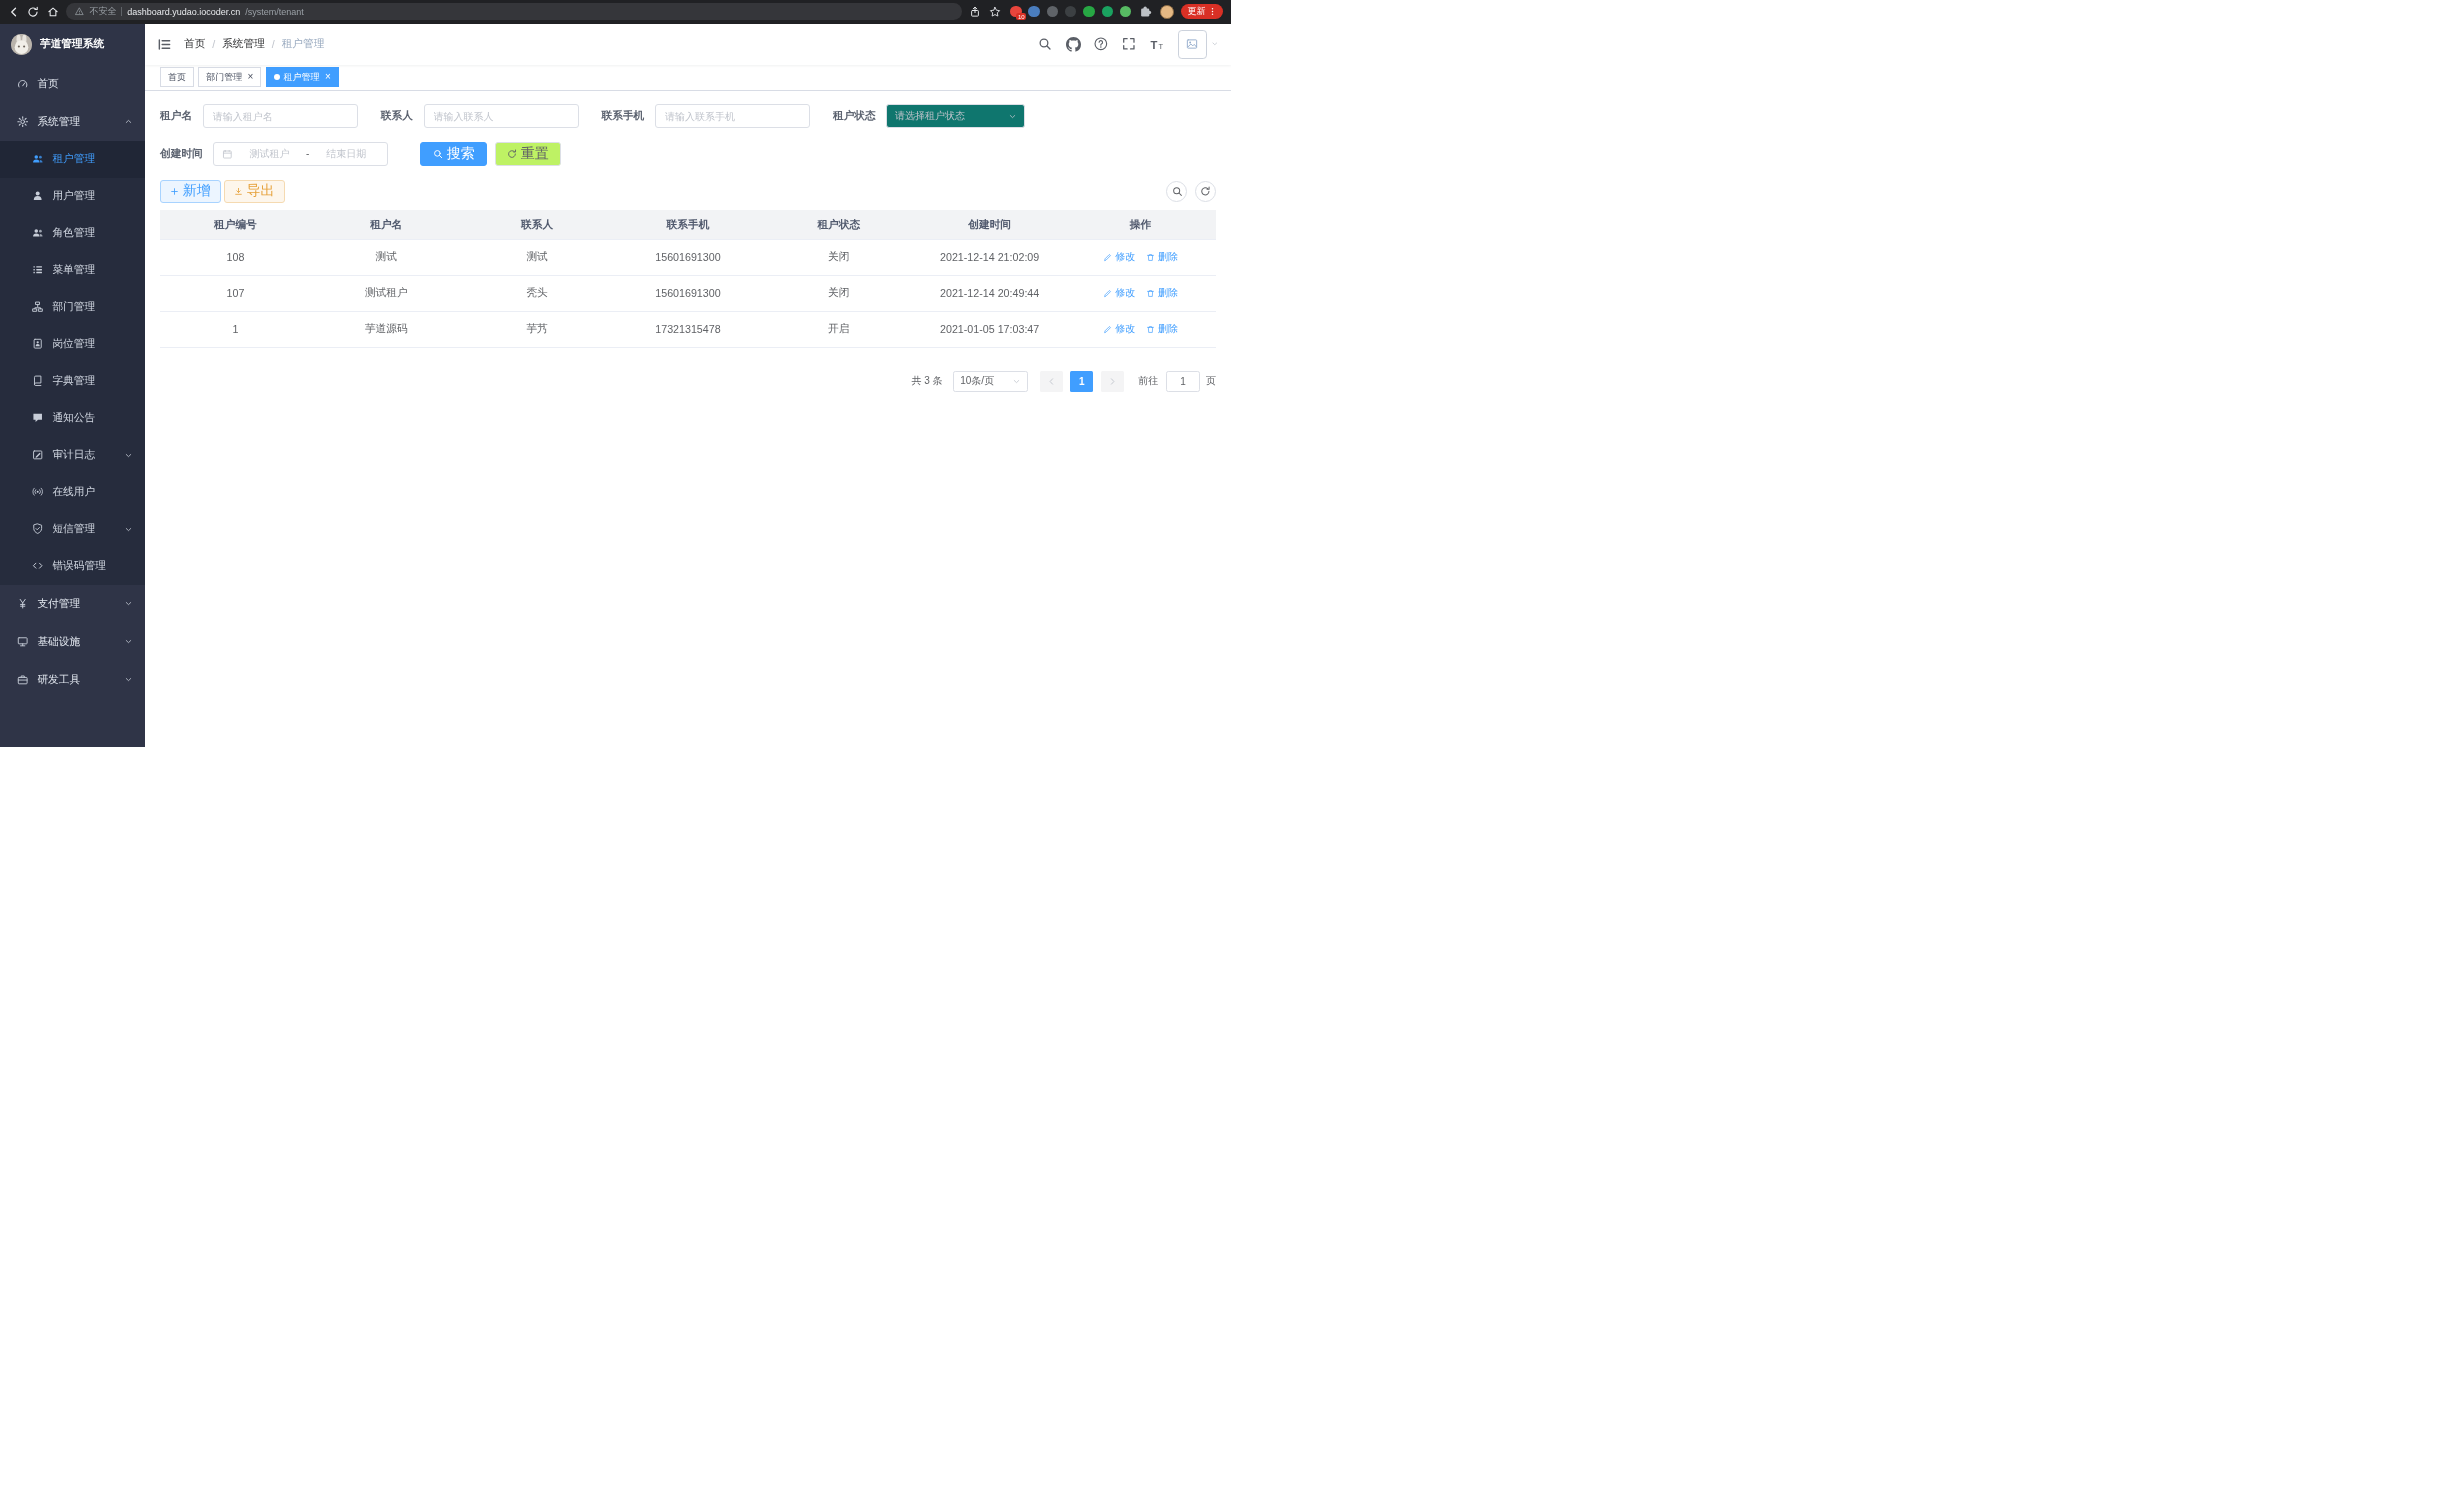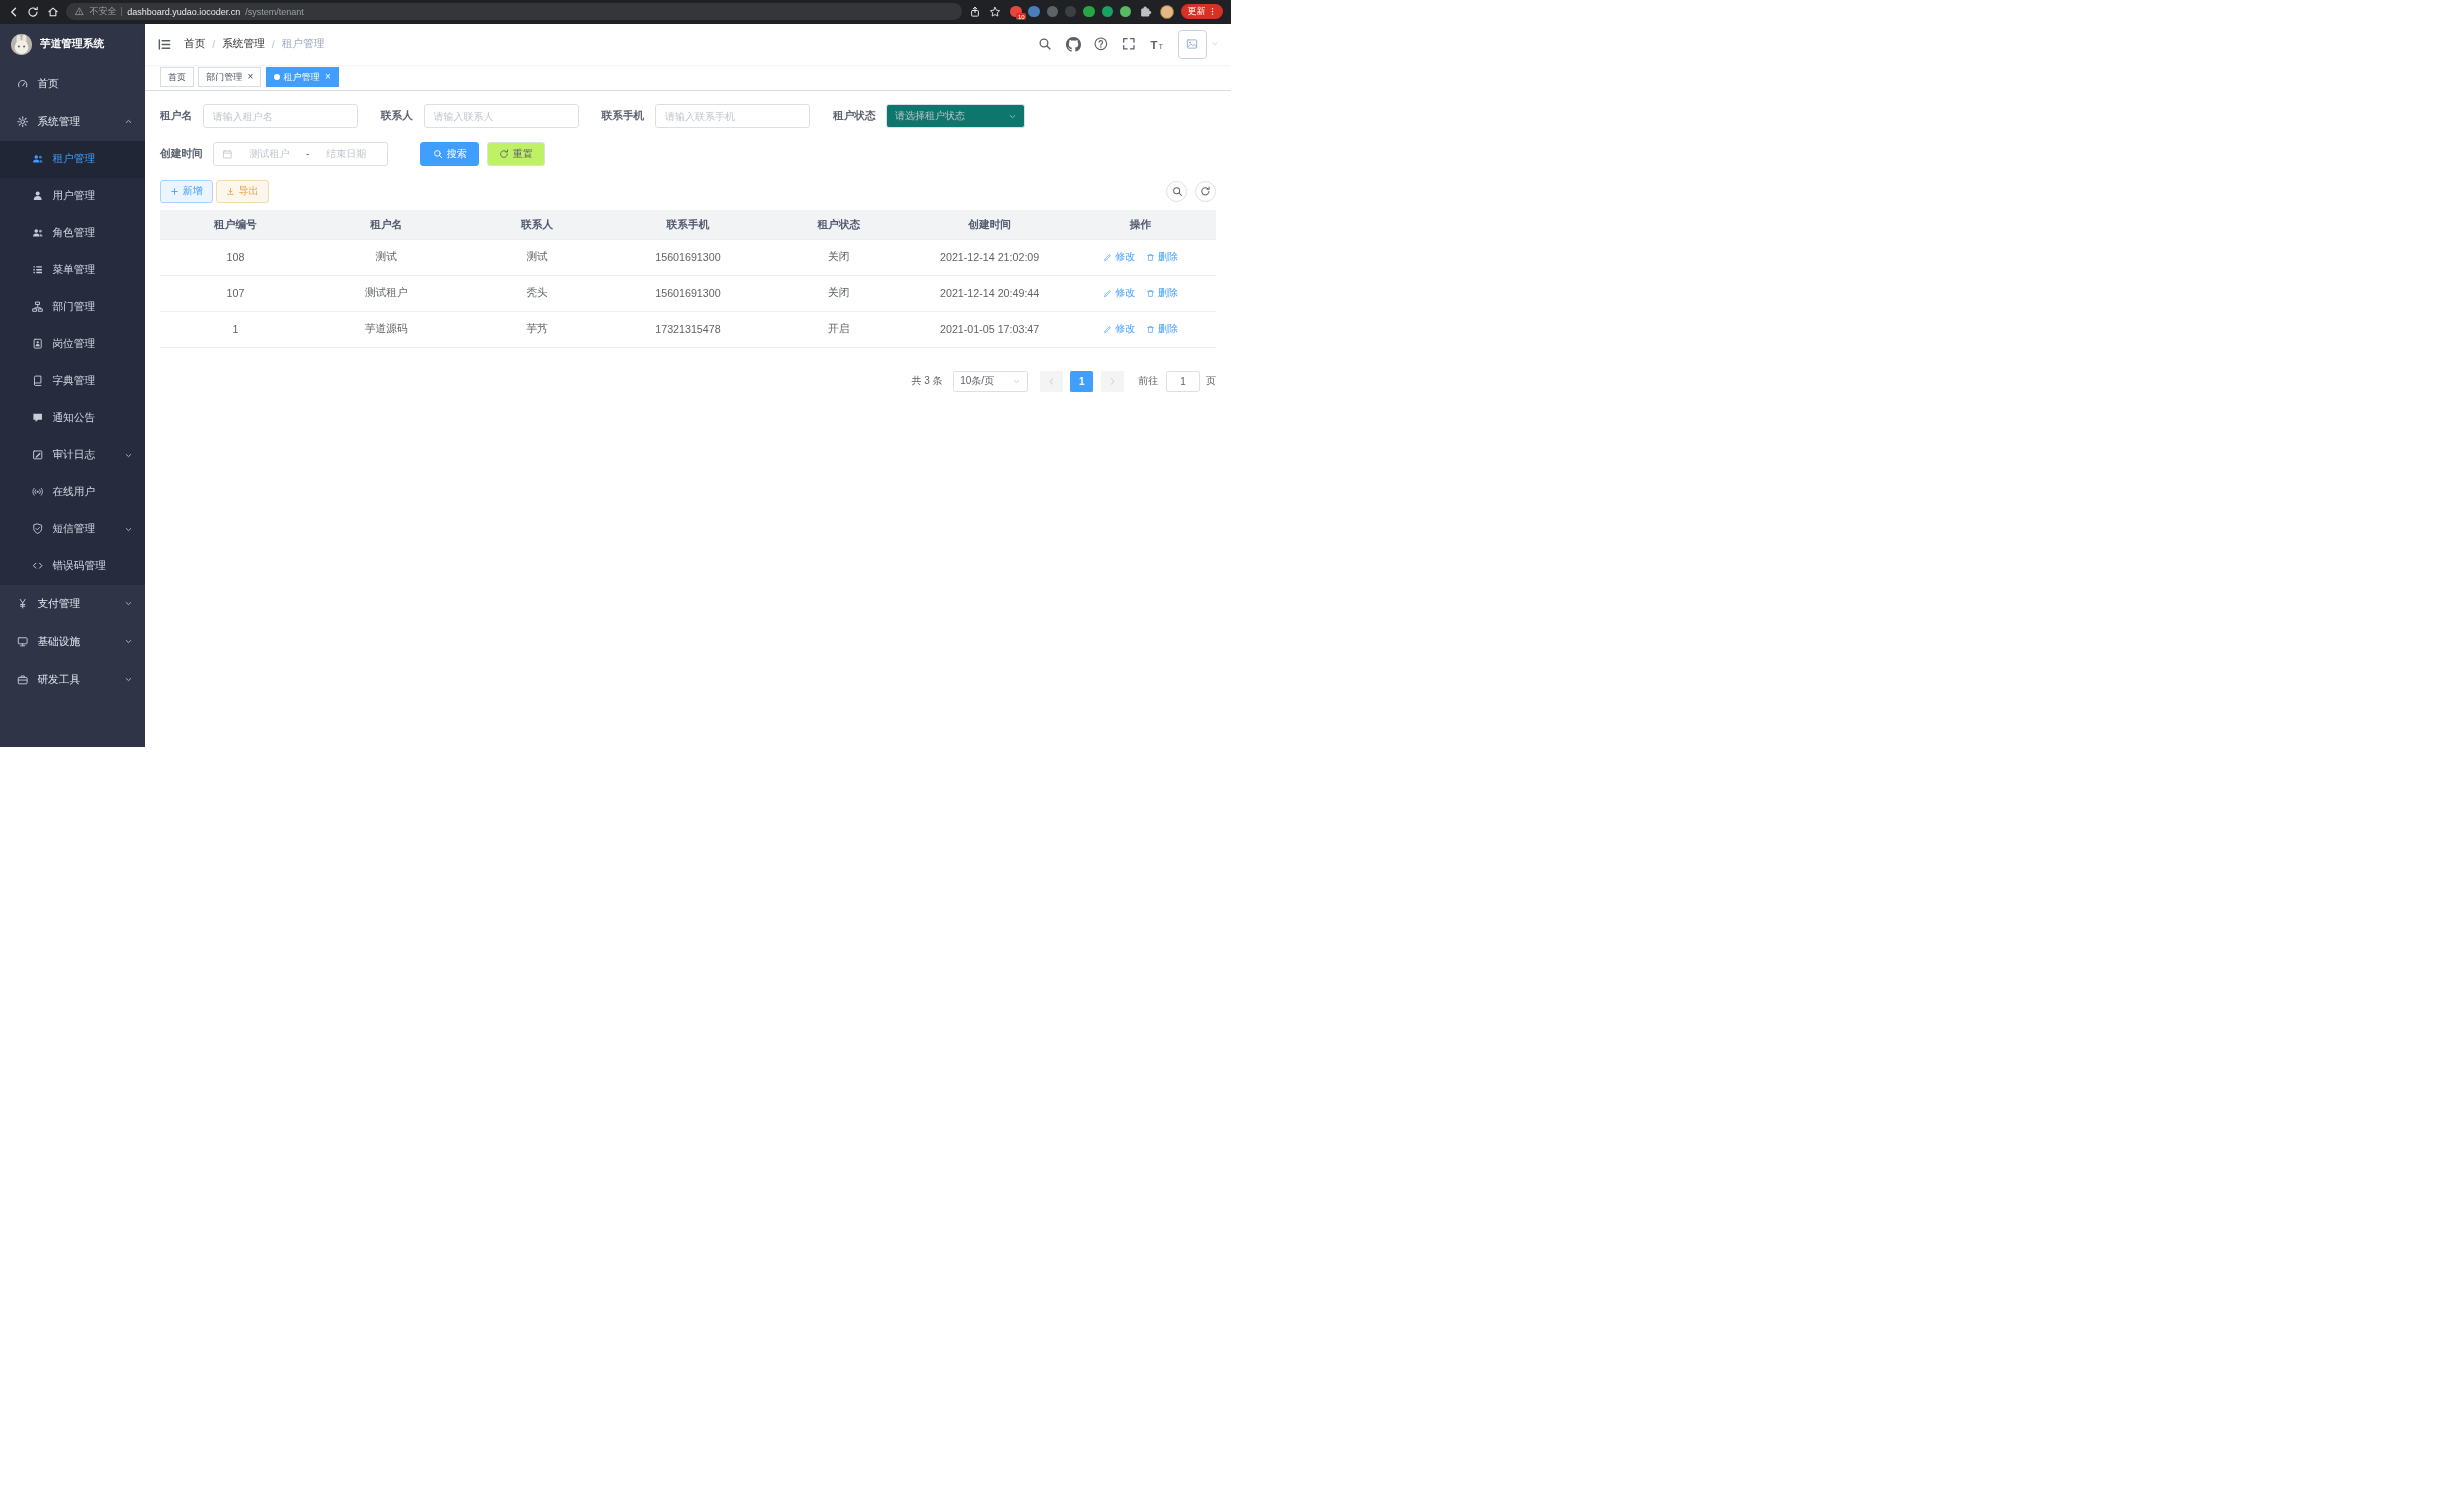--- a/index.html
+++ b/index.html
@@ -65,21 +65,21 @@
   .el-input{height:24px;border:0.8px solid #dcdfe6;border-radius:3px;padding:0 9px;font-size:10px;color:#606266;outline:none;font-family:inherit;background:#fff}
   .el-input::placeholder{color:#c0c4cc}
   .w186{width:155px}.w182{width:139px}.w230{width:175px}
   .el-select{height:24px;border:0.8px solid #dcdfe6;border-radius:3px;display:flex;align-items:center;justify-content:space-between;padding:0 7.6px;cursor:pointer;background:#0f766e}
   .ph{color:#c0c4cc;font-size:10px;white-space:nowrap}
   .sel-caret{color:#c0c4cc}
   .date-range{height:24px;border:0.8px solid #dcdfe6;border-radius:3px;display:flex;align-items:center;gap:3px;padding:0 7.6px;cursor:pointer;background:#fff}
   .cal{color:#c0c4cc}
   .flex1{flex:1;text-align:center}
   .dash{color:#606266;font-size:10px}
-  .btn{height:24px;display:inline-flex;align-items:center;gap:3.8px;padding:0 11.4px;border-radius:3px;font-size:10px;cursor:pointer;border:0.8px solid transparent;font-family:inherit;white-space:nowrap}
+  .btn{height:24px;display:inline-flex;align-items:center;gap:3.8px;padding:0 11.4px;border-radius:3px;font-size:14px;cursor:pointer;border:0.8px solid transparent;font-family:inherit;white-space:nowrap}
   .btn.primary{background:#409eff;color:#fff;border-color:#409eff;margin-left:9px}
   .btn.default{background:#bef264;color:#606266;border-color:#dcdfe6;margin-left:7.6px}
   .toolbar-row{display:flex;align-items:center;margin-bottom:7.6px}
   .btn.plain-primary{height:23px;background:#ecf5ff;color:#409eff;border-color:#a8d3ff;padding:0 9px}
   .btn.plain-warning{height:23px;background:#fdf6ec;color:#e6a23c;border-color:#f5dab1;padding:0 9px;margin-left:3px}
   .spacer{flex:1}
   .circle-btn{width:21px;height:21px;border-radius:50%;border:0.8px solid #dcdfe6;background:#fff;color:#606266;display:inline-flex;align-items:center;justify-content:center;margin-left:7.6px;cursor:pointer;padding:0}
 
   .data-table{width:100%;border-collapse:collapse;table-layout:fixed}
   .data-table th{height:29px;background:#f2f3f5;color:#515a6e;font-weight:700;font-size:10.7px;border-bottom:0.8px solid #ebeef5;text-align:center}

